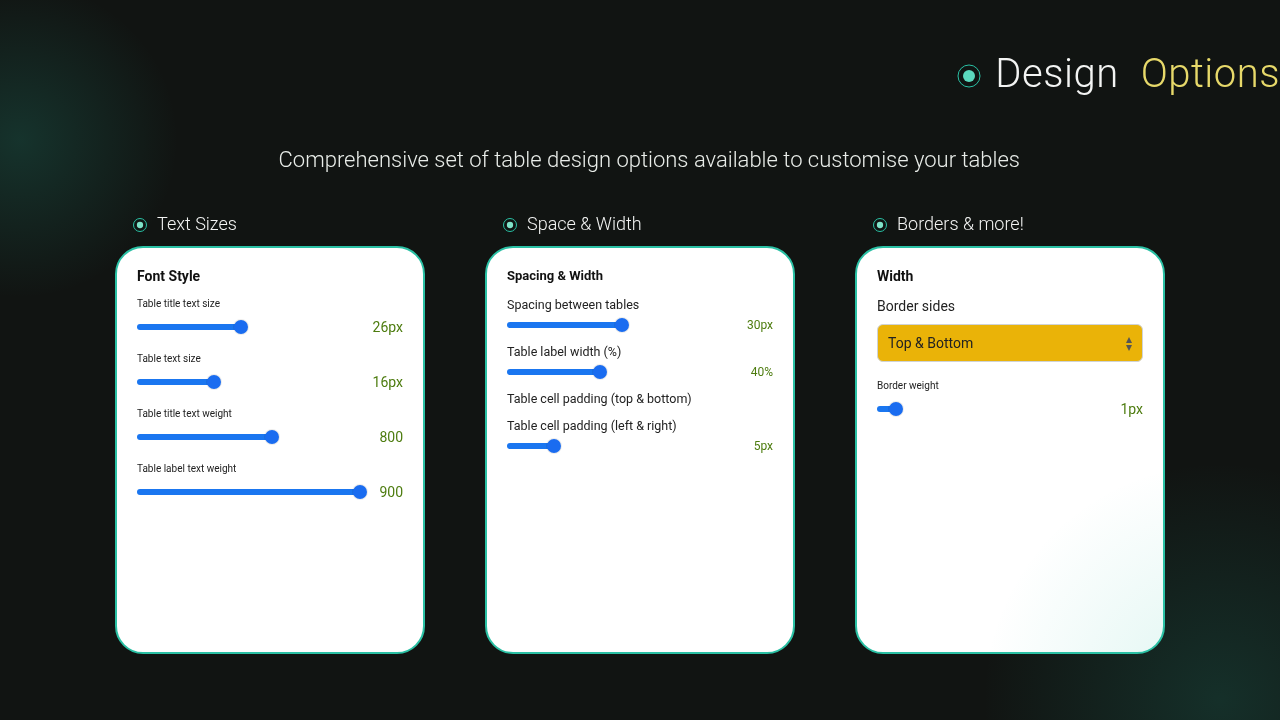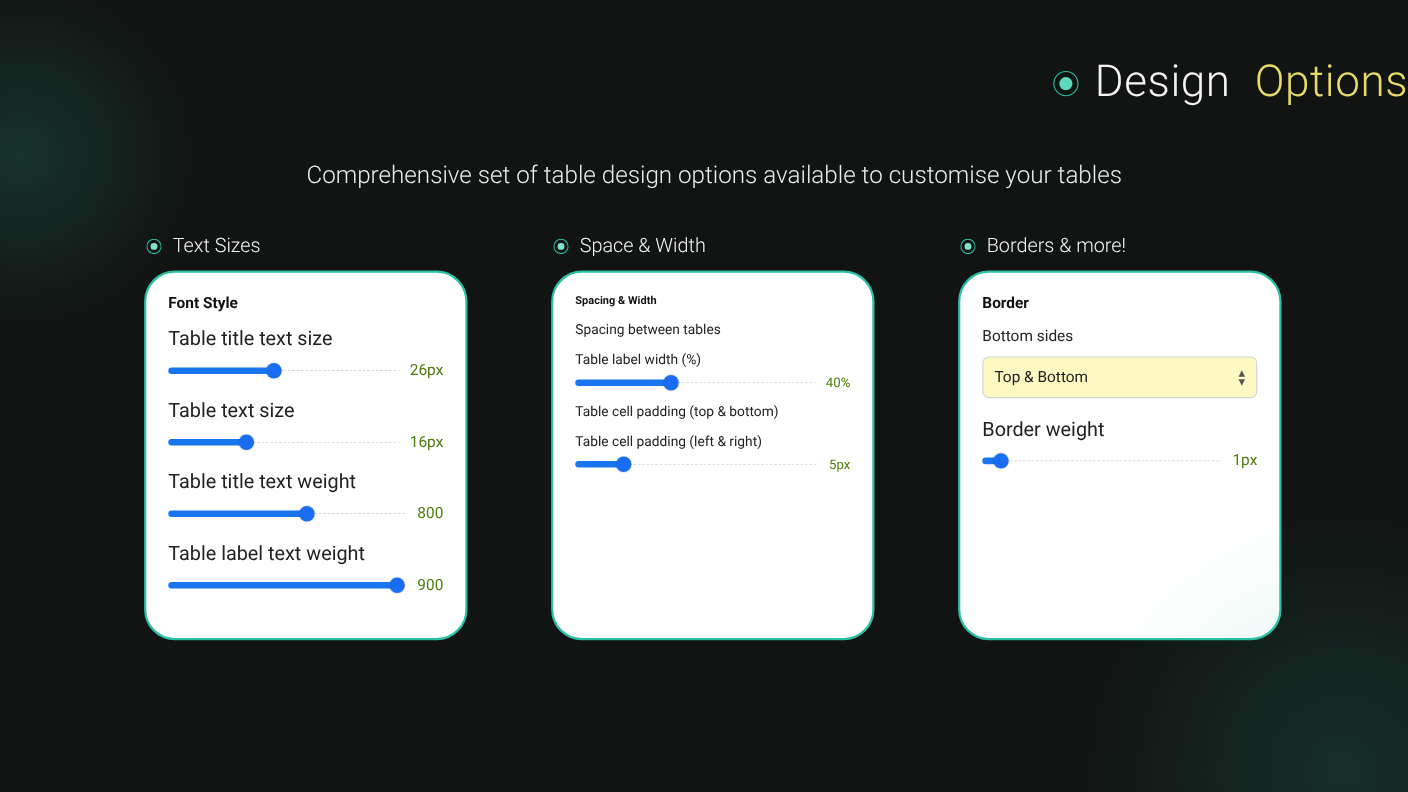--- a/index.html
+++ b/index.html
@@ -34,44 +34,44 @@
 .head h1 .dot{display:inline-block;}
 .head .w2{color:var(--accent);font-weight:300;margin-left:8px;}
 .sub{margin:46px auto 0;font-size:22px;font-weight:300;line-height:1.55;max-width:760px;color:#e9ede9;}
 
 .cols{display:flex;justify-content:center;gap:60px;margin-top:36px;padding:0 40px;}
 .col{width:310px;}
 .col-title{display:flex;align-items:center;gap:10px;font-size:18px;font-weight:300;margin:0 0 12px 18px;color:var(--txt);}
 .dot2{display:inline-block;}
 
 .card{background:var(--card-bg);border:2px solid var(--card-border);border-radius:28px;
-  padding:18px 20px 20px;color:var(--ink);height:336px;margin-left:16px;}
+  padding:18px 20px 20px;color:var(--ink);height:408px;}
 .card.sm{font-size:12.5px;}
 .card h4{margin:2px 0 14px;font-weight:700;font-size:14px;color:#111;}
-.card.sm h4{font-size:10px;}
+.card.sm h4{font-size:13px;}
 
 .row{margin-bottom:18px;}
 .card.sm .row{margin-bottom:12px;}
-.row-label{font-size:18px;color:#222;margin-bottom:10px;}
+.row-label{font-size:10px;color:#222;margin-bottom:10px;}
 .card.sm .row-label{font-size:12.5px;margin-bottom:6px;}
 
 .slider-wrap{display:flex;align-items:center;gap:10px;}
 .slider{position:relative;flex:1;height:14px;}
 .slider .track{position:absolute;left:0;top:6px;height:2px;width:100%;
   background-image:radial-gradient(var(--grid) 1px, transparent 1px);
   background-size:4px 2px;background-repeat:repeat-x;}
 .slider .fill{position:absolute;left:0;top:4px;height:6px;background:var(--blue);border-radius:3px;}
 .slider .knob{position:absolute;top:50%;width:14px;height:14px;border-radius:50%;background:var(--blue-knob);
   transform:translate(-50%,-50%);box-shadow:0 0 0 1px rgba(0,0,0,.08);}
 .val{font-size:14px;color:#4d7c0f;white-space:nowrap;}
 .card.sm .val{font-size:12px;}
 
 .sel-label{font-size:14px;color:#222;margin:6px 0 10px;}
 .select{display:flex;align-items:center;justify-content:space-between;border:1px solid #cfd3d6;border-radius:6px;
-  padding:8px 10px;font-size:14px;color:#222;background:#fef9c3;}
+  padding:8px 10px;font-size:14px;color:#222;background:#eab308;}
 .select .chev{font-size:12px;color:#555;line-height:1;}
 
 svg.bullet{display:inline-block;vertical-align:middle;}
 </style>
 </head>
 <body>
 
 <div class="bg-blob-tl"></div>
 <div class="bg-blob-br"></div>
 
@@ -151,20 +151,28 @@
         <span class="dot2"><svg class="bullet" width="14" height="14">
             <circle cx="7" cy="7" r="6.5" fill="#0f1412" stroke="#2ac0a4" stroke-width="1"></circle>
             <circle cx="7" cy="7" r="3.15" fill="#7fe3c9"></circle>
           </svg></span>
         <span>Space &amp; Width</span>
       </div>
       <div class="card sm">
         <h4>Spacing &amp; Width</h4>
         <div class="row">
           <div class="row-label">Spacing between tables</div>
+          <div class="slider-wrap">
+            <div class="slider">
+              <div class="track"></div>
+              <div class="fill" style="width:50%"></div>
+              <div class="knob" style="left:50%"></div>
+            </div>
+            <span class="val">30px</span>
+          </div>
         </div>
         <div class="row">
           <div class="row-label">Table label width (%)</div>
           <div class="slider-wrap">
             <div class="slider">
               <div class="track"></div>
               <div class="fill" style="width:40%"></div>
               <div class="knob" style="left:40%"></div>
             </div>
             <span class="val">40%</span>
@@ -188,23 +196,23 @@
     </div>
     <div class="col">
       <div class="col-title">
         <span class="dot2"><svg class="bullet" width="14" height="14">
             <circle cx="7" cy="7" r="6.5" fill="#0f1412" stroke="#2ac0a4" stroke-width="1"></circle>
             <circle cx="7" cy="7" r="3.15" fill="#7fe3c9"></circle>
           </svg></span>
         <span>Borders &amp; more!</span>
       </div>
       <div class="card">
-        <h4>Border</h4>
-        <div class="row">
-          <div class="sel-label">Bottom sides</div>
+        <h4>Width</h4>
+        <div class="row">
+          <div class="sel-label">Border sides</div>
           <div class="select">
             <span>Top &amp; Bottom</span>
             <span class="chev">
               <span style="display:block;margin-bottom:-4px">▴</span>
               <span style="display:block">▾</span>
             </span>
           </div>
         </div>
         <div class="row">
           <div class="row-label">Border weight</div>

